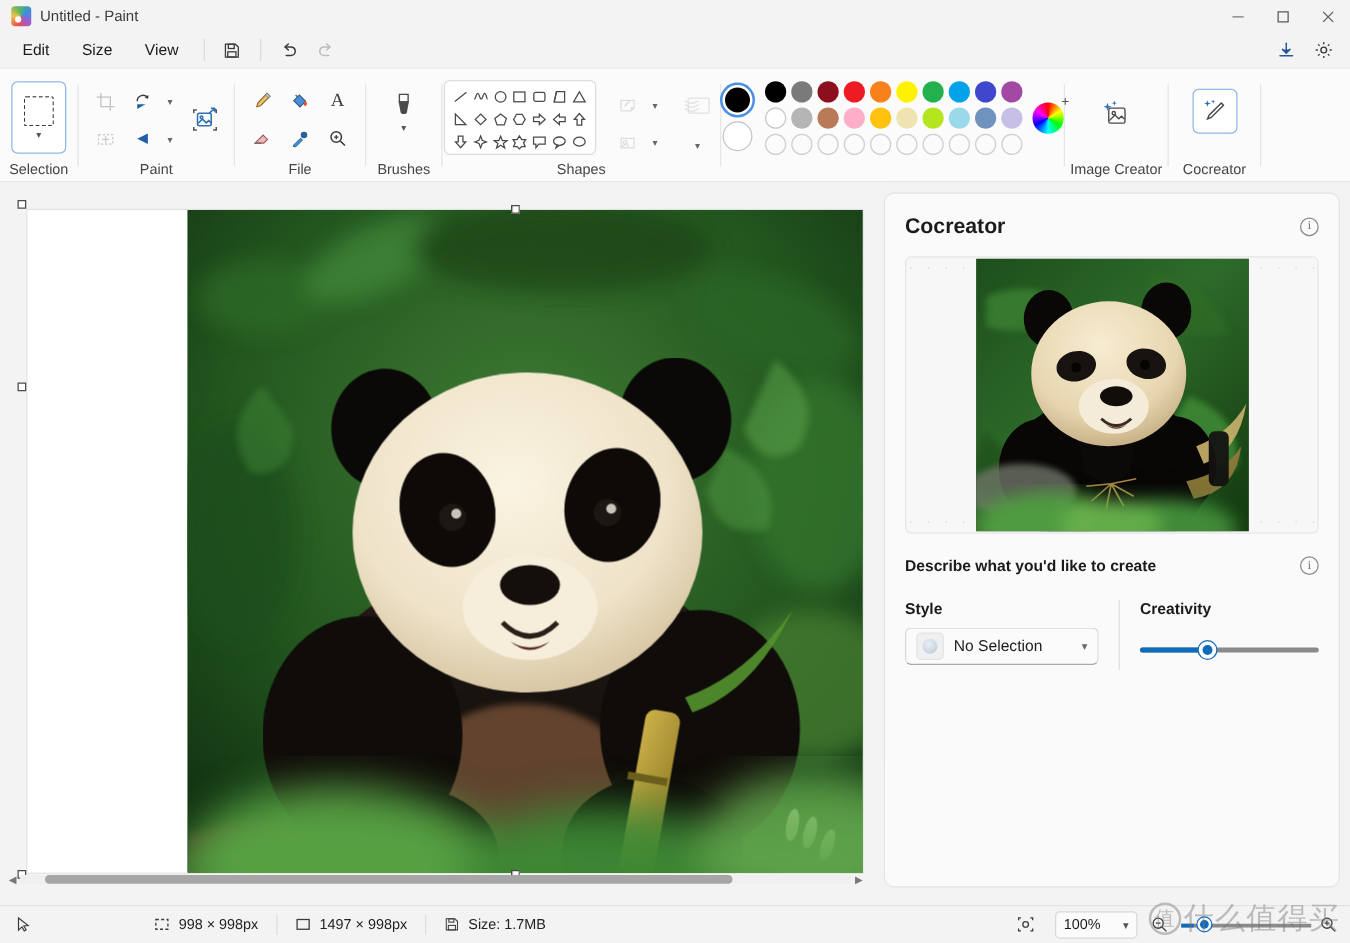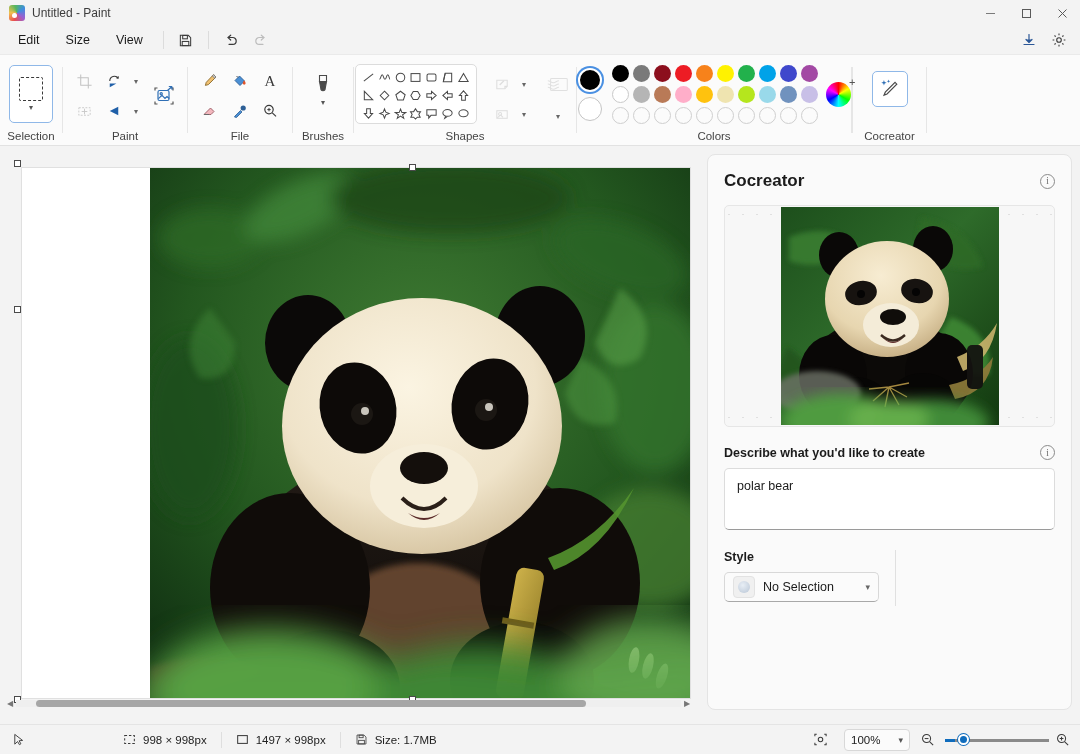--- a/index.html
+++ b/index.html
@@ -538,24 +538,37 @@
               <div class="sw" style="background: rgb(63, 72, 204); grid-area: 1 / 9;"></div>
               <div class="sw" style="background: rgb(112, 146, 190); grid-area: 2 / 9;"></div>
               <div class="sw empty" style="grid-area: 3 / 9;"></div>
               <div class="sw" style="background: rgb(163, 73, 164); grid-area: 1 / 10;"></div>
               <div class="sw" style="background: rgb(200, 191, 231); grid-area: 2 / 10;"></div>
               <div class="sw empty" style="grid-area: 3 / 10;"></div>
             </div>
           <div class="wheel"></div>
         </div>
       </div>
-      <div class="grp-label">Colors</div>
     </div>
     <div class="grp-sep"></div>
 
+    <div class="grp" style="width:82px">
+      <div class="grp-body" style="margin-top:14px">
+        <div class="icobtn" style="width:36px;height:34px">
+          <svg width="26" height="26" viewBox="0 0 26 26" fill="none" stroke="#4a4a4a" stroke-width="1.1">
+            <rect x="7" y="7.5" width="13" height="12" rx="1.4"></rect>
+            <circle cx="11" cy="11.5" r="1.3"></circle>
+            <path d="M7.5 17.5 12 13l3 3 2.2-2 2.3 2.2"></path>
+            <path d="M6 3.2 6.8 5.6 9.2 6.4 6.8 7.2 6 9.6 5.2 7.2 2.8 6.4 5.2 5.6z" fill="#2f6fb5" stroke="none"></path>
+            <path d="M11.5 1.5l.5 1.5 1.5.5-1.5.5-.5 1.5-.5-1.5L9.5 3.5 11 3z" fill="#2f6fb5" stroke="none"></path>
+          </svg>
+        </div>
+      </div>
+      <div class="grp-label">Image Creator</div>
+    </div>
     <div class="grp-sep"></div>
 
     <div class="grp" style="width:73px">
       <div class="grp-body" style="margin-top:10px">
         <div style="width:36px;height:36px;border:1px solid #8fb8e8;border-radius:5px;background:#fff;display:flex;align-items:center;justify-content:center;">
           <svg width="23" height="23" viewBox="0 0 24 24" fill="none" stroke="#4a4a4a" stroke-width="1.2">
             <path d="M17.8 4.6 19.6 6.4 9.4 16.6l-3.1 1.3 1.3-3.1z"></path>
             <path d="M6.2 2.2 6.9 4.3 9 5l-2.1.7-.7 2.1-.7-2.1L3.4 5l2.1-.7z" fill="#2f6fb5" stroke="none"></path>
             <path d="M11 1.6l.45 1.35L12.8 3.4l-1.35.45L11 5.2l-.45-1.35L9.2 3.4l1.35-.45z" fill="#2f6fb5" stroke="none"></path>
           </svg>
@@ -773,34 +786,43 @@
               <ellipse cx="108" cy="212" rx="40" ry="20" fill="#6cb44f" opacity=".8"></ellipse>
             </g>
           </svg>
         </div>
       </div>
 
       <div class="cc-sublabel">
         <span>Describe what you'd like to create</span>
         <div class="infoico">i</div>
       </div>
-      <div class="promptbox" contenteditable="true" placeholder="Describe what you'd like to create" style="">polar bear</div>
 
       <div class="cc-bottom">
         <div class="cc-left">
           <span class="fld-label">Style</span>
           <div class="styleselect">
             <div class="stylethumb">
                 <i></i>
               </div>
             <div class="styletext">No Selection</div>
             <div style="font-size:9px;color:#666;">▾</div>
           </div>
         </div>
         <div class="cc-vsep"></div>
+        <div class="cc-right">
+          <span class="fld-label">Creativity</span>
+          <div class="slider-wrap">
+            <div class="slider">
+              <div class="s-track"></div>
+              <div class="s-fill" id="cc-fill" style="width: 38%;"></div>
+              <div class="s-knob" id="cc-knob" style="left: calc(38% - 7px);"></div>
+            </div>
+          </div>
+        </div>
       </div>
     </div>
   </div>
 
   <div class="statusbar">
     <div style="width:12px"></div>
     <div class="st-item">
       <svg width="13" height="13" viewBox="0 0 14 14">
         <path d="M3 1.5 3 12 6 9.2 8 12.6 9.6 11.6 7.6 8.4 11.4 8z" fill="none" stroke="#3a3a3a" stroke-width="1"></path>
       </svg>
@@ -854,14 +876,17 @@
       <div class="zs-knob"></div>
     </div>
     <svg width="15" height="15" viewBox="0 0 16 16" fill="none" stroke="#3a3a3a" stroke-width="1.1" style="margin-left:6px">
       <circle cx="7" cy="7" r="4.3"></circle>
         <path d="M10.2 10.2 14 14"></path>
         <path d="M5 7h4M7 5v4"></path>
     </svg>
     <div style="width:10px"></div>
   </div>
 
+  <div class="watermark">
+    <span class="wm-circle">值</span><span>什么值得买</span>
+  </div>
 
 </div>
 
 </body></html>

